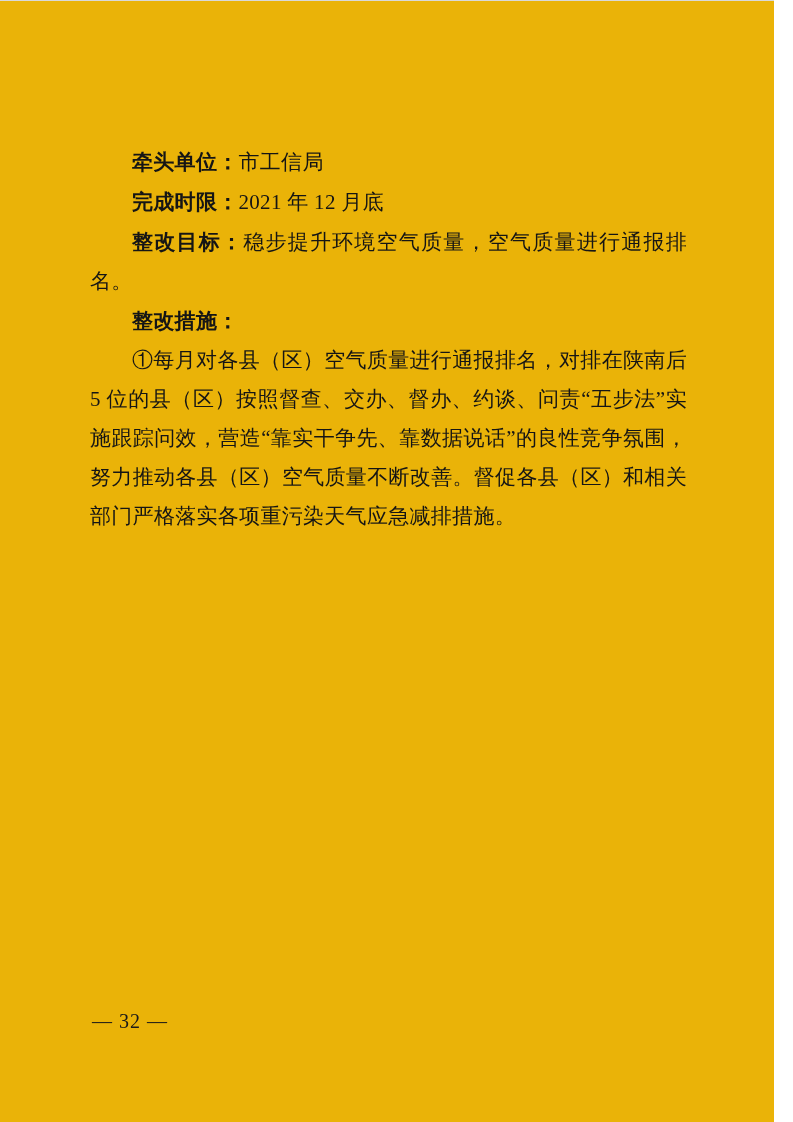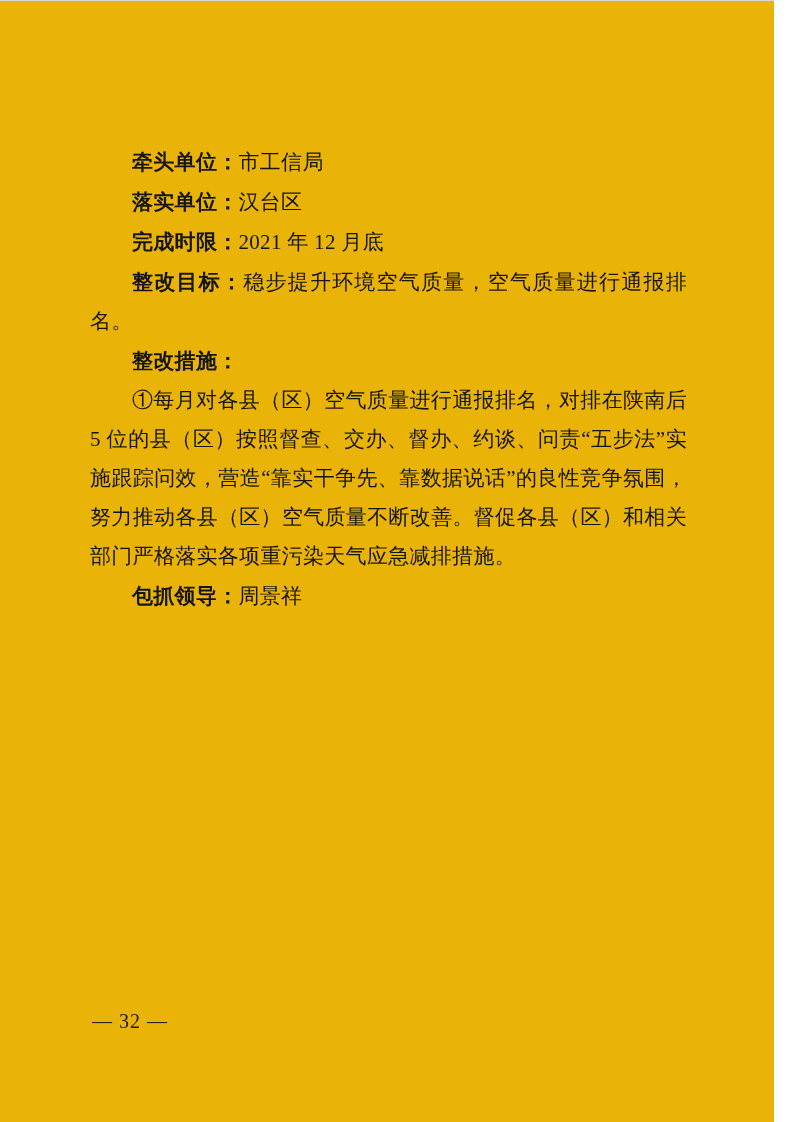--- a/index.html
+++ b/index.html
@@ -51,23 +51,21 @@
     color: #1a1a1a;
     font-family: "Liberation Serif", "DejaVu Serif", serif;
   }
 </style>
 </head>
 <body>
 
 <div class="page">
   <div class="body-text" id="blocks">
       <p class="para"><span class="field-label">牵头单位：</span><span class="field-value">市工信局</span></p>
-      <p class="para"><span class="field-label">落实单位：</span><span class="field-value">汉台区</span></p>
       <p class="para"><span class="field-label">完成时限：</span><span class="field-value">2021 年 12 月底</span></p>
       <p class="para"><span class="field-label">整改目标：</span><span class="field-value">稳步提升环境空气质量，空气质量进行通报排名。</span></p>
       <p class="para"><span class="field-label">整改措施：</span><span class="field-value"></span></p>
       <p class="para">①每月对各县（区）空气质量进行通报排名，对排在陕南后 5 位的县（区）按照督查、交办、督办、约谈、问责“五步法”实施跟踪问效，营造“靠实干争先、靠数据说话”的良性竞争氛围，努力推动各县（区）空气质量不断改善。督促各县（区）和相关部门严格落实各项重污染天气应急减排措施。</p>
-      <p class="para"><span class="field-label">包抓领导：</span><span class="field-value">周景祥</span></p>
     </div>
   <div class="footer">
     <span>— 32 —</span>
   </div>
 </div>
 
 </body></html>

